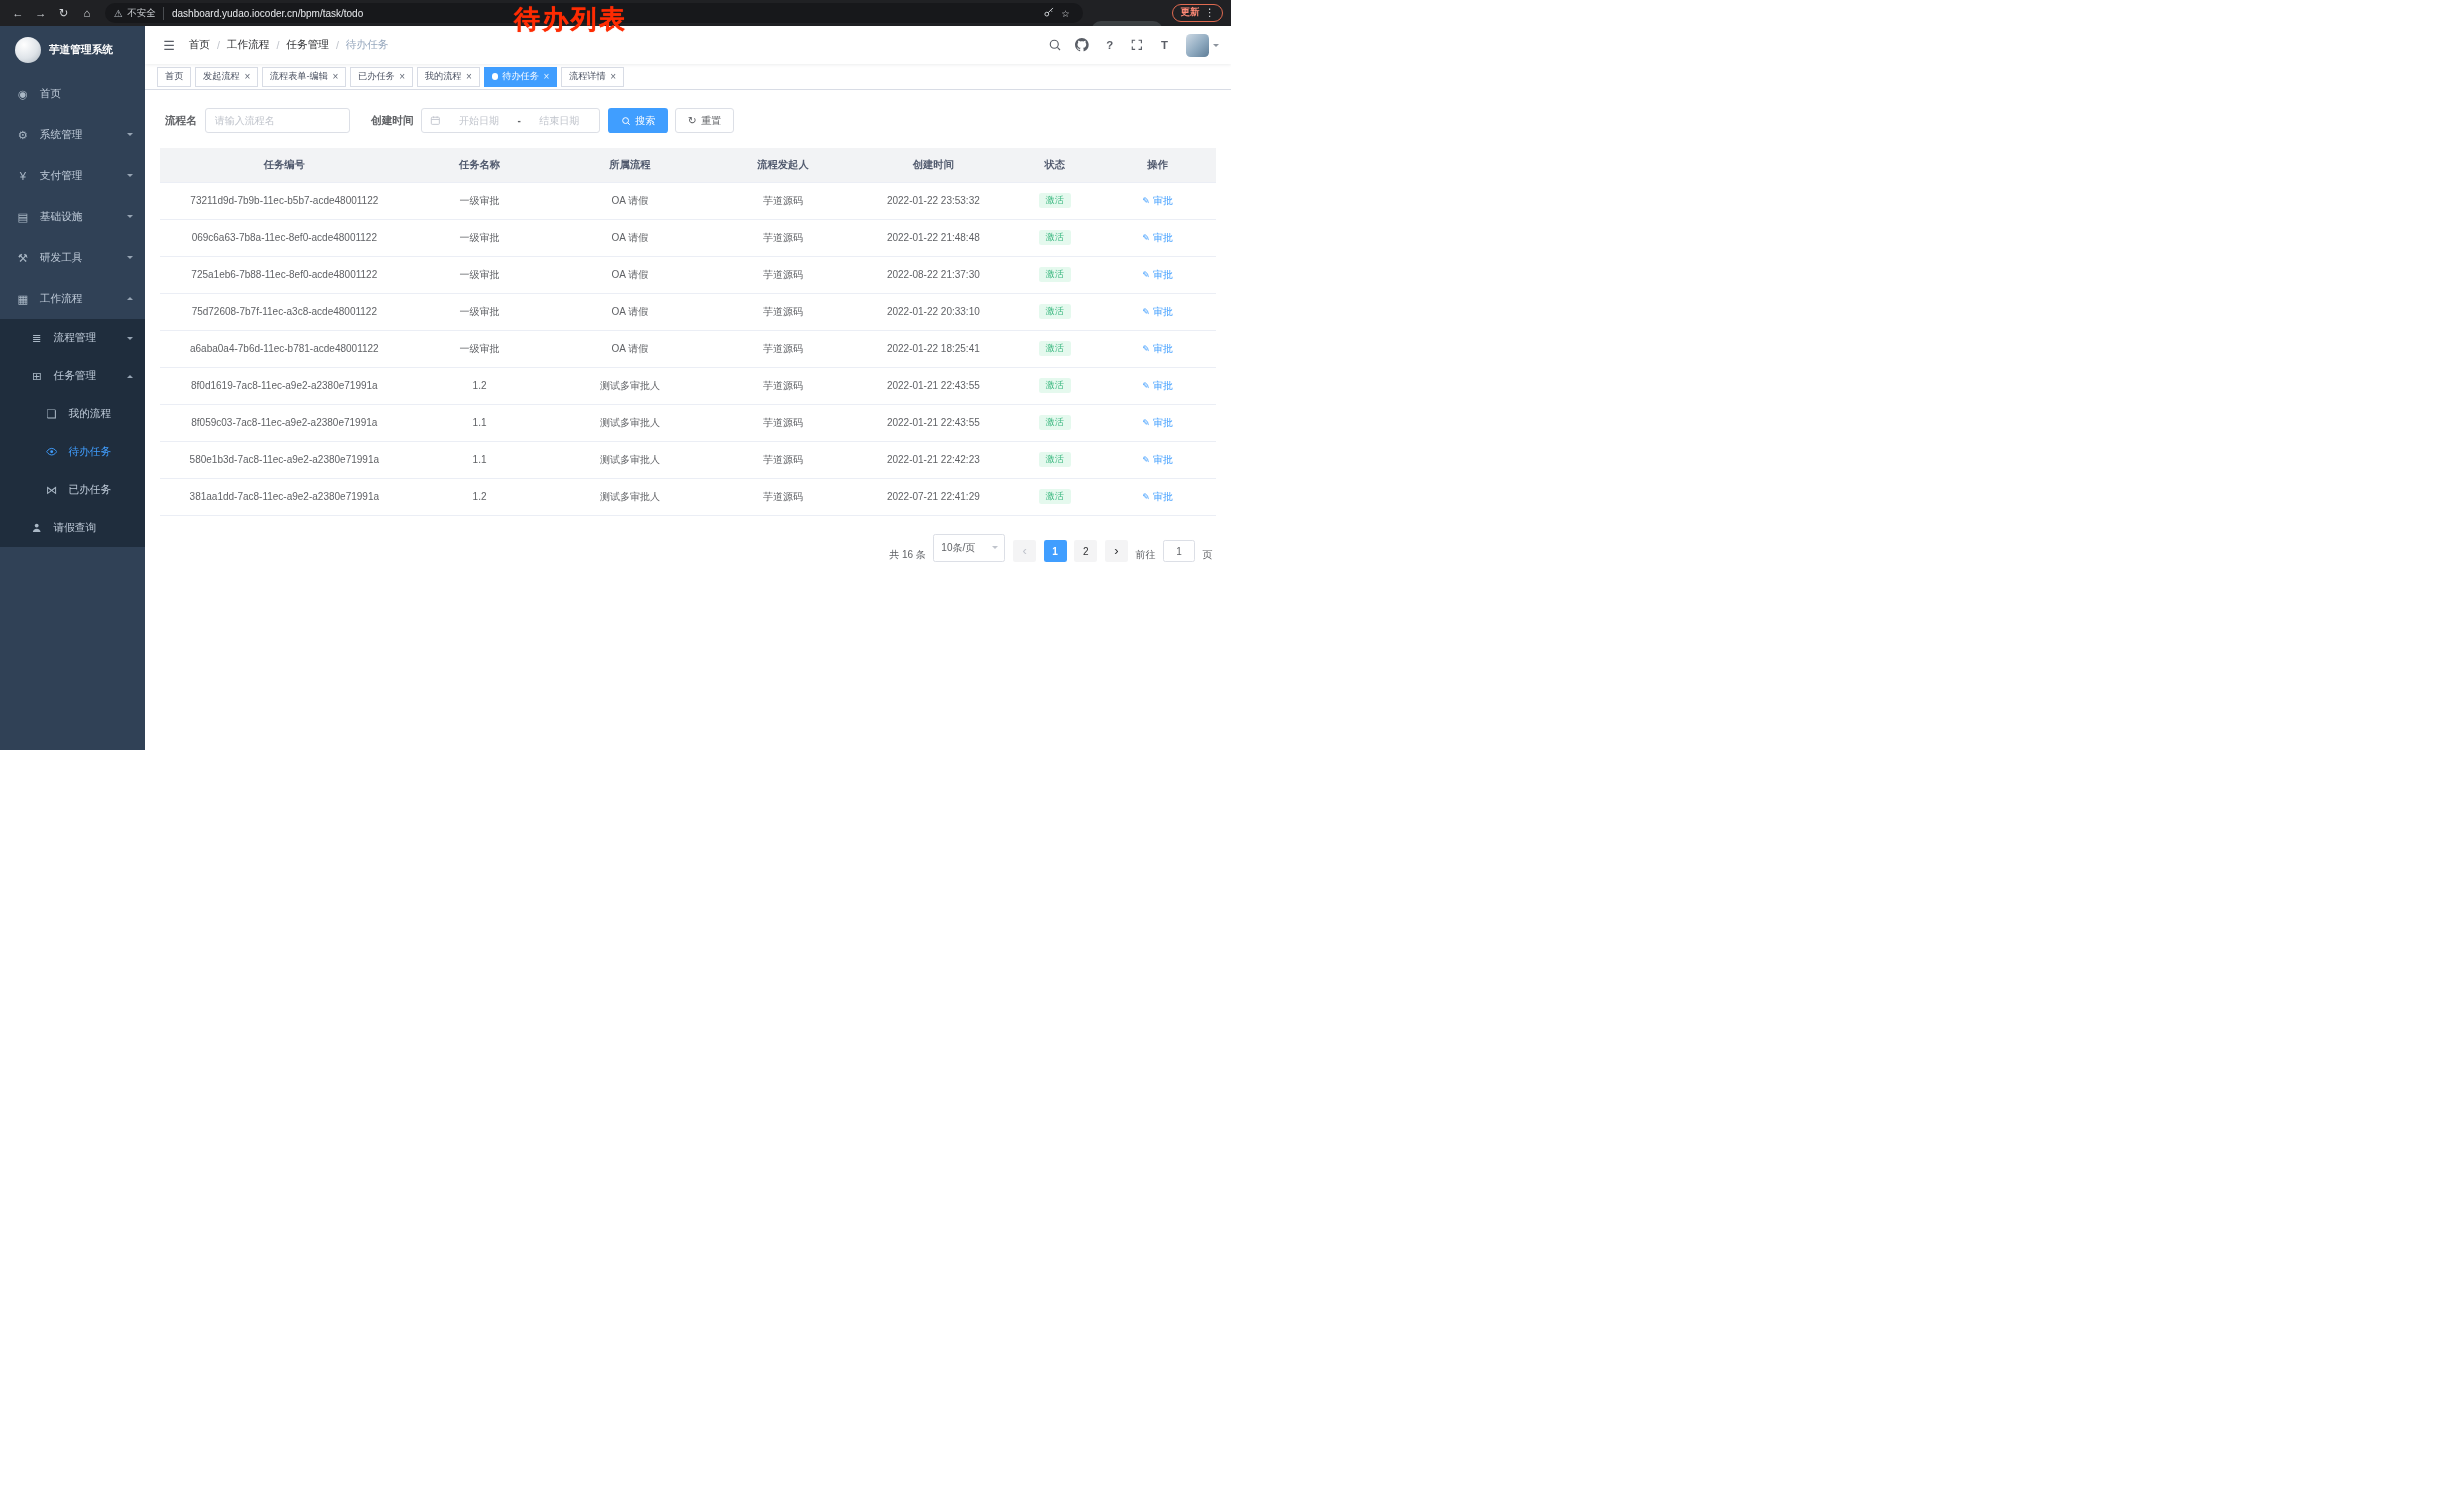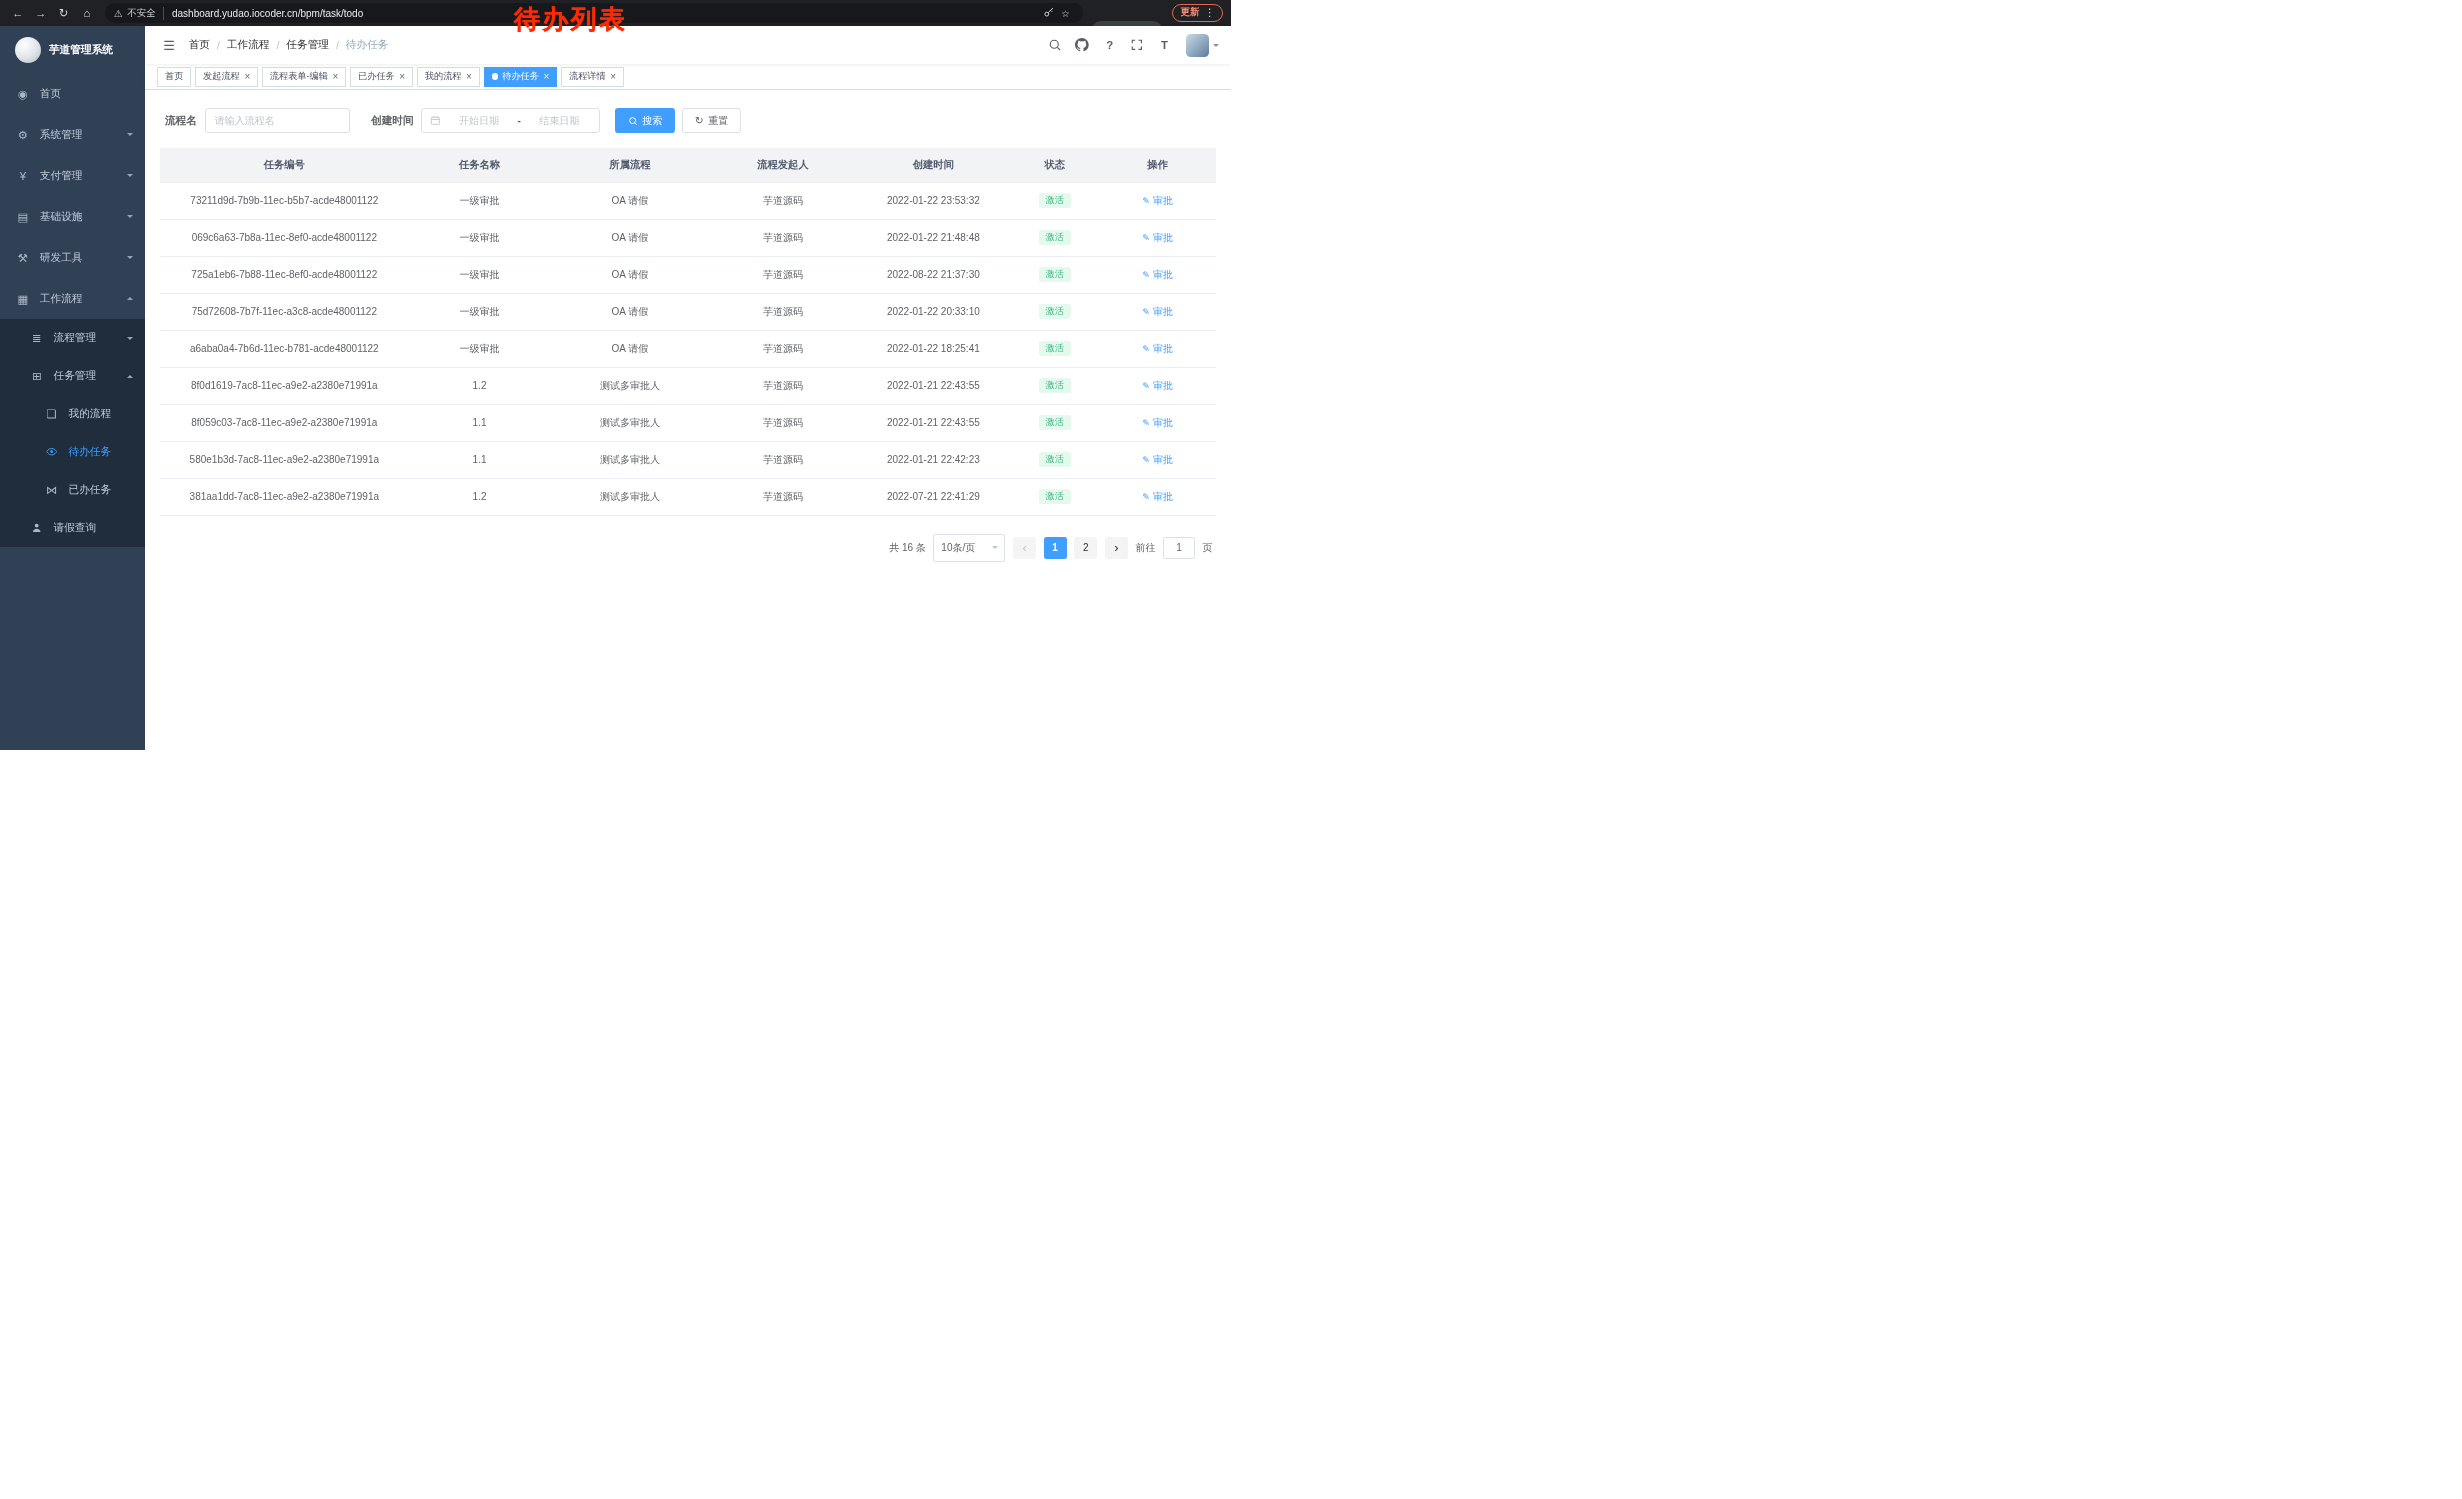--- a/index.html
+++ b/index.html
@@ -80,34 +80,34 @@
   .f-label { color:#606266; font-weight:700; margin-right:7.6px; white-space:nowrap; }
   .f-input { width:145px; height:24.4px; border:0.8px solid #dcdfe6; border-radius:3.1px; padding:0 9.2px; font-size:10px; color:#606266; outline:none; font-family:inherit; }
   .f-input::placeholder { color:#c0c4cc; }
   .gap-lg { width:21.4px; flex:none; }
   .date-range { width:179px; height:24.4px; border:0.8px solid #dcdfe6; border-radius:3.1px; display:flex; align-items:center; padding:0 7.6px; gap:6.1px; font-size:10px; color:#c0c4cc; cursor:pointer; }
   .date-range svg { width:10.7px; height:10.7px; color:#c0c4cc; flex:none; }
   .dr-ph { flex:1; text-align:center; white-space:nowrap; }
   .dr-sep { color:#606266; font-weight:700; }
   .btn { height:24.4px; border-radius:3.1px; font-size:10px; display:inline-flex; align-items:center; gap:4.6px; padding:0 11.4px; cursor:pointer; border:0.8px solid transparent; white-space:nowrap; font-family:inherit; }
   .btn svg { width:10px; height:10px; }
-  .btn-primary { background:#409eff; color:#fff; margin-left:15px; }
+  .btn-primary { background:#409eff; color:#fff; margin-left:8px; }
   .btn-plain { background:#fff; border-color:#dcdfe6; color:#606266; margin-left:7.6px; }
   .btn-plain .r-ico { font-size:10.7px; line-height:1; color:#606266; }
 
   
   table { width:100%; border-collapse:collapse; table-layout:fixed; font-size:10px; color:#606266; }
   thead th { background:#f2f3f5; height:34px; font-weight:700; color:#515a6e; text-align:center; border-bottom:0.8px solid #ebeef5; font-size:10.3px; }
   tbody td { height:37px; text-align:center; border-bottom:0.8px solid #ebeef5; white-space:nowrap; overflow:hidden; text-overflow:ellipsis; padding:0 3.1px; }
   .tag-success { display:inline-block; background:#e5f9ee; color:#3eb982; font-size:9.2px; padding:3.1px 6.9px; border-radius:2.3px; line-height:1; }
   .link-approve { color:#409eff; cursor:pointer; text-decoration:none; display:inline-flex; align-items:center; gap:3.1px; }
   .pencil { font-size:9.2px; }
 
   
-  .pagination { display:flex; align-items:center; justify-content:flex-end; gap:7.6px; margin:18.3px 3.1px 0 0; font-size:10px; color:#606266; }
+  .pagination { display:flex; align-items:flex-end; justify-content:flex-end; gap:7.6px; margin:18.3px 3.1px 0 0; font-size:10px; color:#606266; }
   .psize { width:72px; height:28px; border:0.8px solid #dcdfe6; border-radius:2.3px; display:flex; align-items:center; justify-content:space-between; padding:0 6.9px; cursor:pointer; background:#fff; }
   .sel-caret { width:0; height:0; border-left:3.1px solid transparent; border-right:3.1px solid transparent; border-top:3.8px solid #c0c4cc; }
   .pbtn { min-width:23px; height:21.4px; padding:0 3.1px; background:#f4f4f5; border-radius:2.3px; display:flex; align-items:center; justify-content:center; color:#303133; cursor:pointer; font-size:10px; }
   .pbtn .arrow { font-size:13px; line-height:1; margin-top:-1.5px; }
   .pbtn.disabled { color:#c0c4cc; cursor:default; }
   .pbtn.active { background:#409eff; color:#fff; font-weight:700; }
   .goto-input { width:32px; height:21.4px; border:0.8px solid #dcdfe6; border-radius:2.3px; text-align:center; font-size:10px; color:#606266; outline:none; font-family:inherit; }
 </style>
 </head>
 <body>

